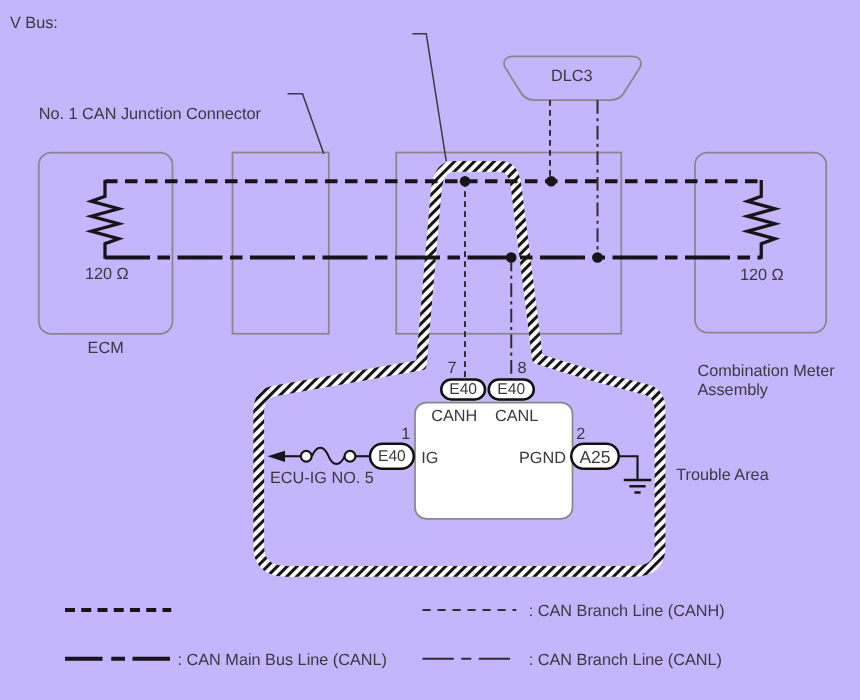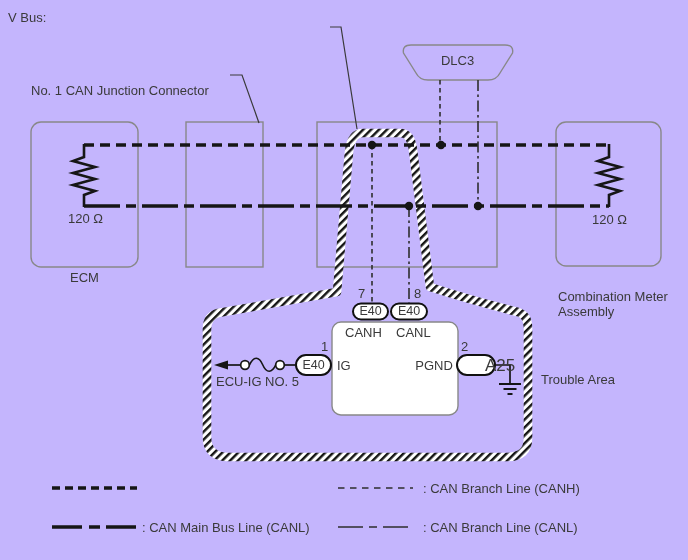--- a/index.html
+++ b/index.html
@@ -108,21 +108,21 @@
   <div class="lbl center" style="left:353px;top:304px;width:35px;font-size:12.5px;">E40</div>
   <div class="lbl center" style="left:391px;top:304px;width:36px;font-size:12.5px;">E40</div>
   <div class="lbl" style="left:345px;top:325px;">CANH</div>
   <div class="lbl" style="left:396px;top:325px;">CANL</div>
 
   <div class="lbl pin" style="left:321px;top:339px;">1</div>
   <div class="lbl pin" style="left:461px;top:339px;">2</div>
   <div class="lbl center" style="left:296px;top:358px;width:35px;font-size:12.5px;">E40</div>
   <div class="lbl" style="left:337px;top:358px;">IG</div>
   <div class="lbl" style="left:413px;top:358px;width:42px;text-align:center;">PGND</div>
-  <div class="lbl center" style="left:457px;top:358px;width:38px;font-size:17px;padding-left:24px;">A25</div>
+  <div class="lbl center" style="left:457px;top:358px;width:38px;font-size:14px;">A25</div>
 
   <div class="lbl" style="left:216px;top:374px;">ECU-IG NO. 5</div>
   <div class="lbl" style="left:541px;top:372px;text-align:right;">Trouble Area</div>
 
   <div class="lbl" style="left:423px;top:481px;">: CAN Branch Line (CANH)</div>
   <div class="lbl" style="left:423px;top:520px;">: CAN Branch Line (CANL)</div>
   <div class="lbl" style="left:142px;top:520px;">: CAN Main Bus Line (CANL)</div>
 
 </div>
 

